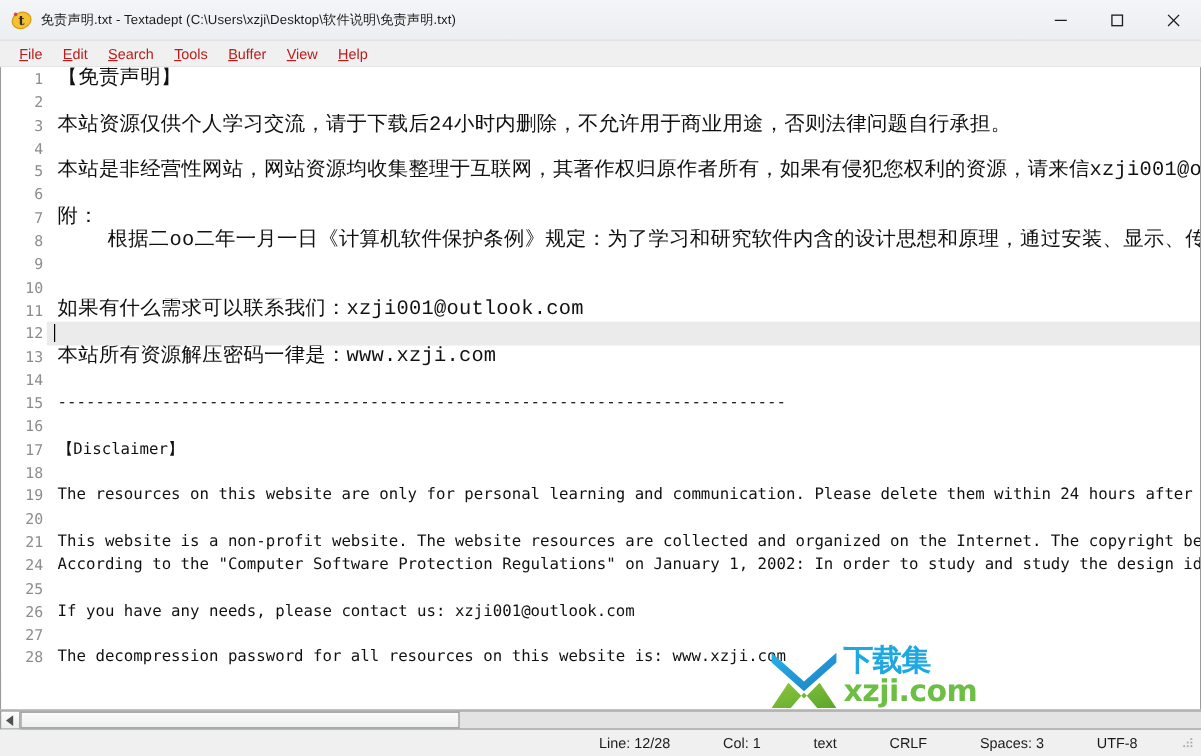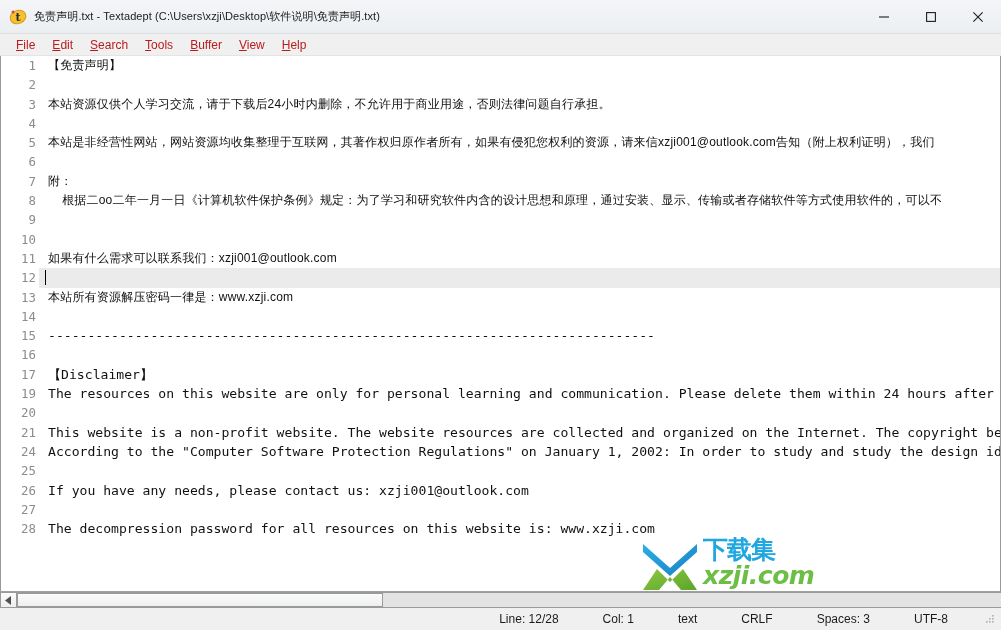--- a/index.html
+++ b/index.html
@@ -118,22 +118,22 @@
     height: 19.3px;
     line-height: 19.3px;
     padding-left: 9px;
     font-family: "DejaVu Sans Mono", monospace;
     font-size: 13.2px;
     color: #111111;
     white-space: pre;
     overflow: hidden;
   }
   .line-body.cjk {
-    font-family: Liberation Sans, sans-serif;
-    font-size: 12px;
+    font-family: Liberation Mono, monospace;
+    font-size: 17px;
     letter-spacing: 0.2px;
   }
   .line-body.mono {
     font-family: "DejaVu Sans Mono", monospace;
     font-size: 13.1px;
     letter-spacing: 0px;
   }
 
   
   .caret {
@@ -166,21 +166,20 @@
   }
   .wm-text-bot {
     position: absolute;
     left: 62px; top: 28px;
     font-family: "DejaVu Sans", sans-serif;
     font-size: 25px;
     font-weight: bold;
     color: #6cbe45;
     line-height: 28px;
     letter-spacing: -0.5px;
-    font-style: italic;
   }
 
   
   .hscroll {
     height: 17px;
     min-height: 17px;
     background: #f0f0f0;
     display: flex;
     align-items: stretch;
     border-top: 1px solid #a0a0a0;
@@ -342,20 +341,24 @@
         </div>
         <div class="row">
           <div class="gutter">16</div>
           <div class="line-body mono"></div>
         </div>
         <div class="row">
           <div class="gutter">17</div>
           <div class="line-body mono">【Disclaimer】</div>
         </div>
         <div class="row">
+          <div class="gutter">18</div>
+          <div class="line-body mono"></div>
+        </div>
+        <div class="row">
           <div class="gutter">19</div>
           <div class="line-body mono">The resources on this website are only for personal learning and communication. Please delete them within 24 hours after downloading. Co</div>
         </div>
         <div class="row">
           <div class="gutter">20</div>
           <div class="line-body mono"></div>
         </div>
         <div class="row">
           <div class="gutter">21</div>
           <div class="line-body mono">This website is a non-profit website. The website resources are collected and organized on the Internet. The copyright belongs to the or</div>

